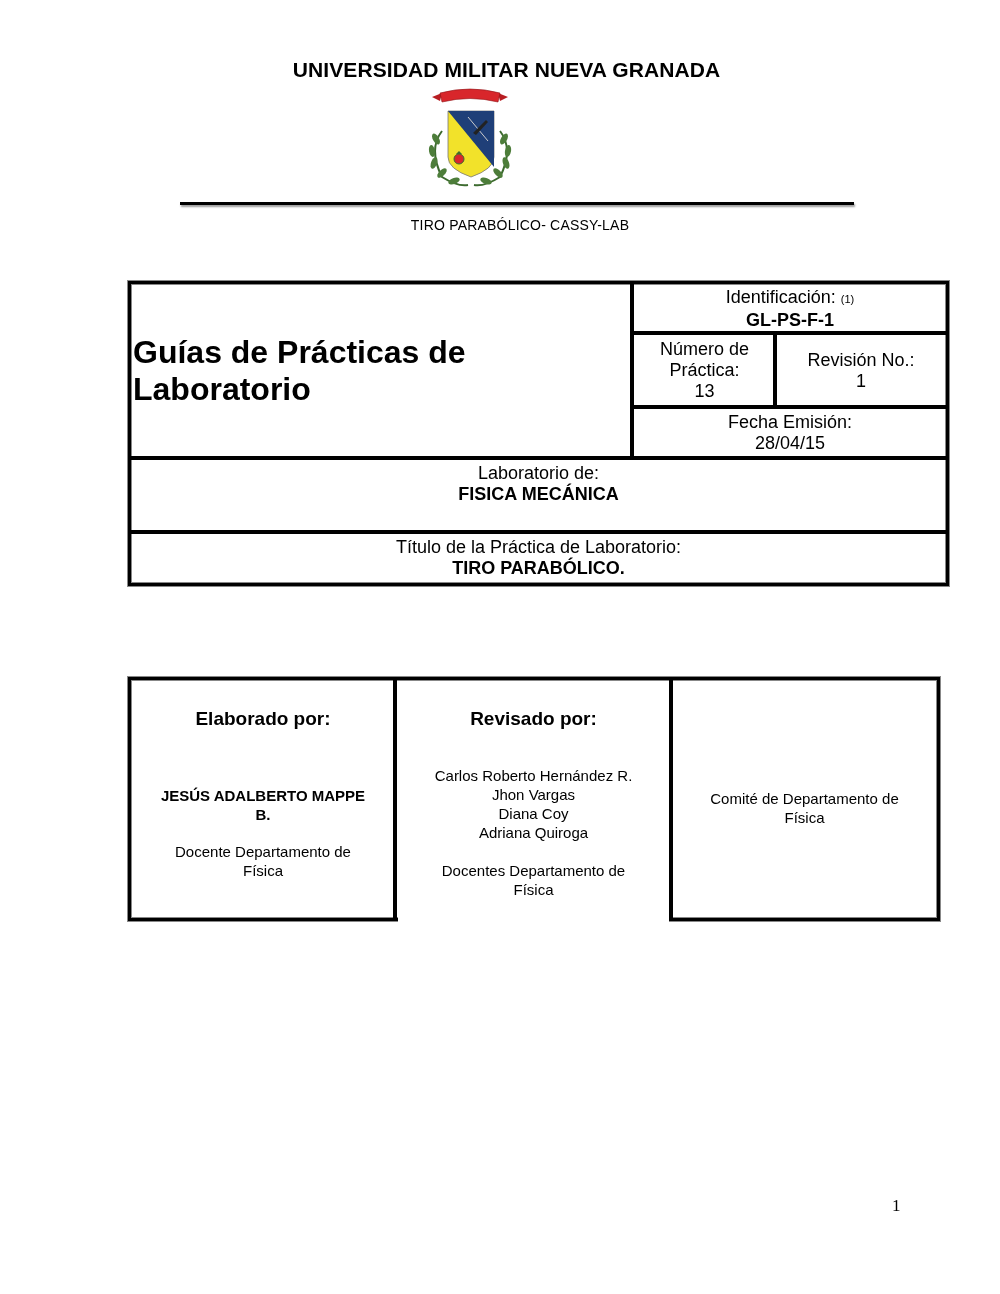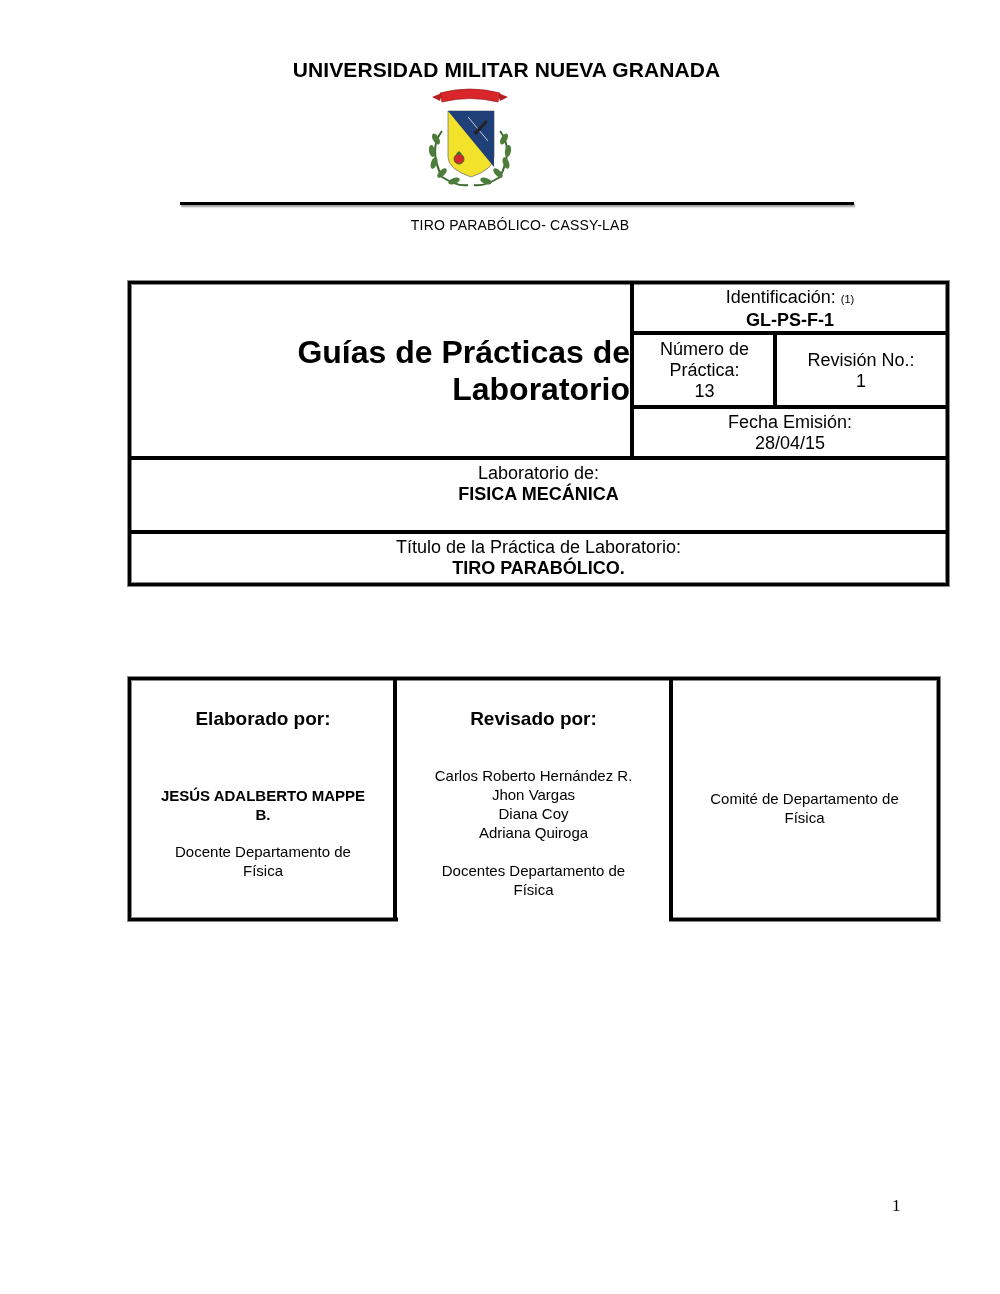--- a/index.html
+++ b/index.html
@@ -18,21 +18,21 @@
                font-size: 14px; letter-spacing: 0.2px; }
 
   
   .dbl { box-sizing: border-box; border: 1px solid #888; position: absolute; }
   .dbl > .in { position: absolute; inset: 0; border: 3px solid #000; box-sizing: border-box; }
   .dbl > .in > .in2 { position: absolute; inset: 0; border: 1px solid #888; box-sizing: border-box; }
 
   .cell { position: absolute; box-sizing: border-box; background: #fff; }
 
   .center-text { position: absolute; inset: 0; display: flex; flex-direction: column;
-                 align-items: center; justify-content: center; text-align: right; }
+                 align-items: center; justify-content: center; text-align: left; }
 
   .big-title { font-size: 32px; font-weight: bold; }
   .t18 { font-size: 18px; line-height: 21px; }
   .t18b { font-size: 18px; line-height: 21px; font-weight: bold; }
   .t11 { font-size: 11px; }
   .t15 { font-size: 15px; line-height: 19px; }
   .t15b { font-size: 15px; line-height: 19px; font-weight: bold; }
   .t19b { font-size: 19px; font-weight: bold; }
 
   .vline { position: absolute; background: #000; }

